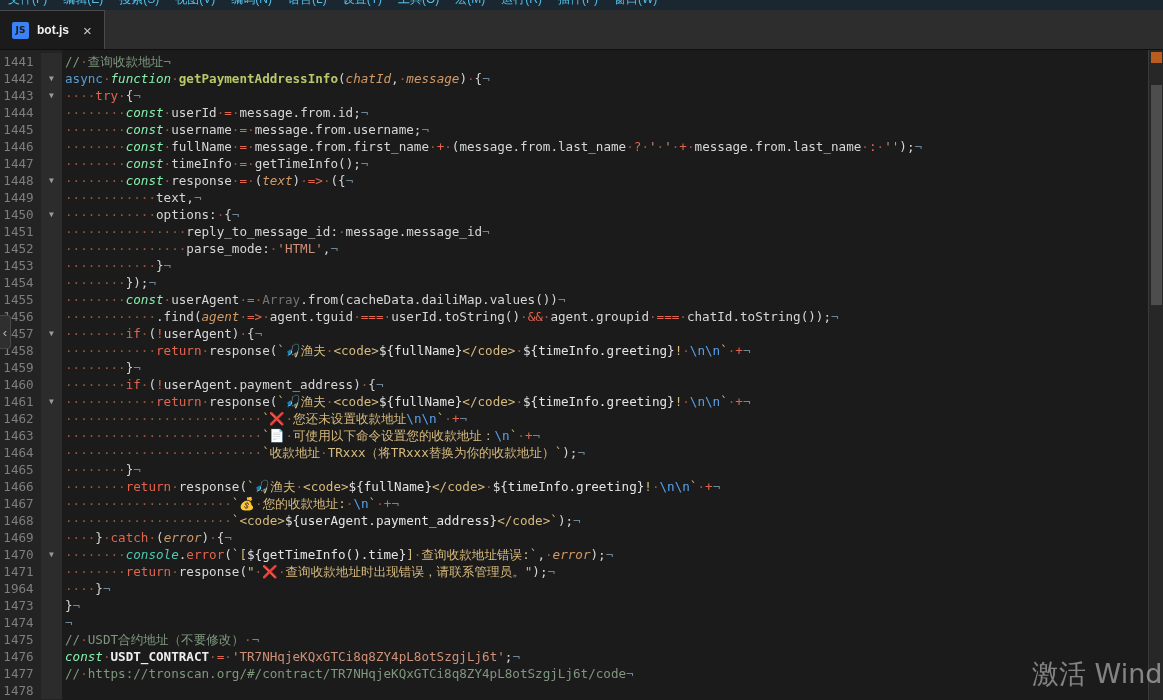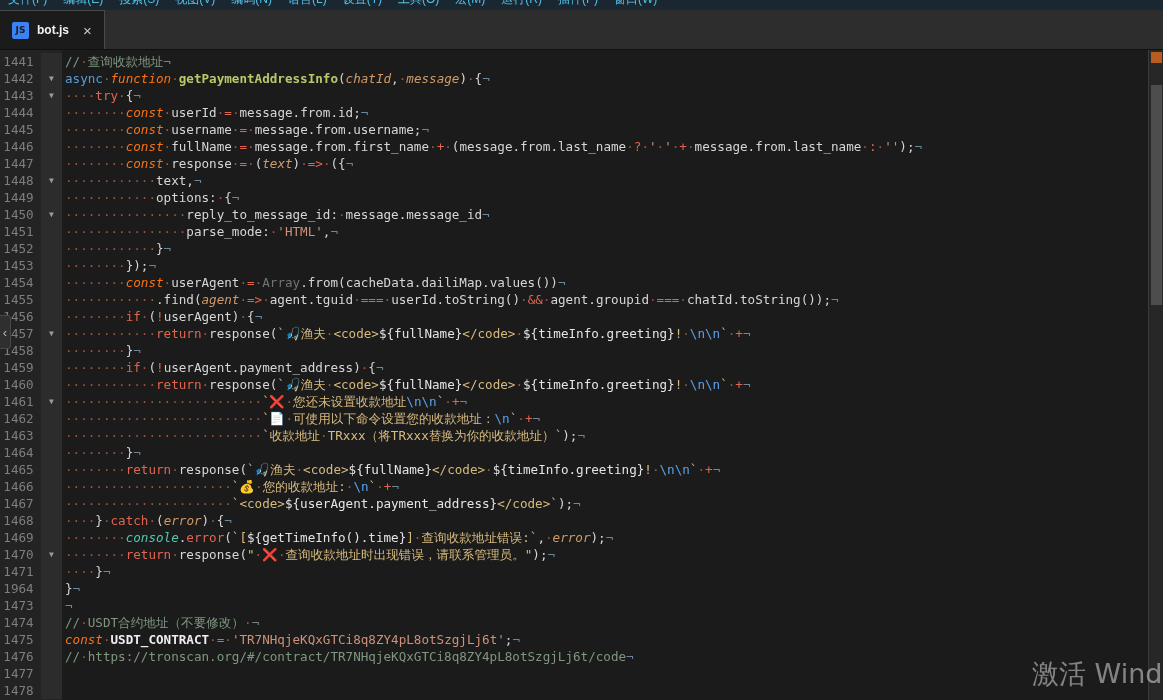--- a/index.html
+++ b/index.html
@@ -24,21 +24,21 @@
   .gutter { width:62px; flex:none; background:#232323; padding-top:3px; }
   .gline { height:17px; display:flex; }
   .lnum { width:41px; text-align:center; color:#7e7e7e; padding-right:4px; }
   .fold { width:21px; text-align:center; color:#9a9a9a; font-size:8px; line-height:17px; background:#2c2c2c; }
   .code { flex:1; overflow:hidden; padding:3px 0 0 3px; }
   .cline { height:17px; white-space:pre; }
 
   
   .t-c   { color:#7f967f; }                      
   .t-k   { color:#569cd6; }                      
-  .t-ki  { color:#f97316; font-style:italic;margin-top:44px; }   
+  .t-ki  { color:#86efac; font-style:italic;margin-top:44px; }   
   .t-kc  { color:#e0654f; }                      
   .t-f   { color:#b8c96a; font-weight:bold; }    
   .t-p   { color:#d19a66; font-style:italic; }   
   .t-d   { color:#d6d6d6; }                      
   .t-v   { color:#efefef; font-weight:bold; }    
   .t-o   { color:#e0654f; }                      
   .t-s   { color:#ce9178; }                      
   .t-ts  { color:#d7ba7d; }                      
   .t-in  { color:#e4e4e6; }                      
   .t-es  { color:#5aa0e8; }                      
@@ -249,20 +249,21 @@
         <span class="fold"></span>
       </div>
     </div>
   <div class="code">
       <div class="cline"><span class="t-c">//</span><span class="ws">·</span><span class="t-c">查询收款地址</span><span class="eol">¬</span></div>
       <div class="cline"><span class="t-k">async</span><span class="ws">·</span><span class="t-ki">function</span><span class="ws">·</span><span class="t-f">getPaymentAddressInfo</span><span class="t-d">(</span><span class="t-p">chatId</span><span class="t-d">,</span><span class="ws">·</span><span class="t-p">message</span><span class="t-d">)</span><span class="ws">·</span><span class="t-d">{</span><span class="eol">¬</span></div>
       <div class="cline"><span class="ws">····</span><span class="t-kc">try</span><span class="ws">·</span><span class="t-d">{</span><span class="eol">¬</span></div>
       <div class="cline"><span class="ws">········</span><span class="t-ki">const</span><span class="ws">·</span><span class="t-d">userId</span><span class="ws">·</span><span class="t-o">=</span><span class="ws">·</span><span class="t-d">message.from.id;</span><span class="eol">¬</span></div>
       <div class="cline"><span class="ws">········</span><span class="t-ki">const</span><span class="ws">·</span><span class="t-d">username</span><span class="ws">·</span><span class="t-o">=</span><span class="ws">·</span><span class="t-d">message.from.username;</span><span class="eol">¬</span></div>
       <div class="cline"><span class="ws">········</span><span class="t-ki">const</span><span class="ws">·</span><span class="t-d">fullName</span><span class="ws">·</span><span class="t-o">=</span><span class="ws">·</span><span class="t-d">message.from.first_name</span><span class="ws">·</span><span class="t-o">+</span><span class="ws">·</span><span class="t-d">(message.from.last_name</span><span class="ws">·</span><span class="t-o">?</span><span class="ws">·</span><span class="t-s">'</span><span class="ws">·</span><span class="t-s">'</span><span class="ws">·</span><span class="t-o">+</span><span class="ws">·</span><span class="t-d">message.from.last_name</span><span class="ws">·</span><span class="t-o">:</span><span class="ws">·</span><span class="t-s">''</span><span class="t-d">);</span><span class="eol">¬</span></div>
+      <div class="cline"><span class="ws">········</span><span class="t-ki">const</span><span class="ws">·</span><span class="t-d">timeInfo</span><span class="ws">·</span><span class="t-o">=</span><span class="ws">·</span><span class="t-d">getTimeInfo();</span><span class="eol">¬</span></div>
       <div class="cline"><span class="ws">········</span><span class="t-ki">const</span><span class="ws">·</span><span class="t-d">response</span><span class="ws">·</span><span class="t-o">=</span><span class="ws">·</span><span class="t-d">(</span><span class="t-p">text</span><span class="t-d">)</span><span class="ws">·</span><span class="t-o">=&gt;</span><span class="ws">·</span><span class="t-d">({</span><span class="eol">¬</span></div>
       <div class="cline"><span class="ws">············</span><span class="t-d">text,</span><span class="eol">¬</span></div>
       <div class="cline"><span class="ws">············</span><span class="t-d">options:</span><span class="ws">·</span><span class="t-d">{</span><span class="eol">¬</span></div>
       <div class="cline"><span class="ws">················</span><span class="t-d">reply_to_message_id:</span><span class="ws">·</span><span class="t-d">message.message_id</span><span class="eol">¬</span></div>
       <div class="cline"><span class="ws">················</span><span class="t-d">parse_mode:</span><span class="ws">·</span><span class="t-s">'HTML'</span><span class="t-d">,</span><span class="eol">¬</span></div>
       <div class="cline"><span class="ws">············</span><span class="t-d">}</span><span class="eol">¬</span></div>
       <div class="cline"><span class="ws">········</span><span class="t-d">});</span><span class="eol">¬</span></div>
       <div class="cline"><span class="ws">········</span><span class="t-ki">const</span><span class="ws">·</span><span class="t-d">userAgent</span><span class="ws">·</span><span class="t-o">=</span><span class="ws">·</span><span class="t-cl">Array</span><span class="t-d">.from(cacheData.dailiMap.values())</span><span class="eol">¬</span></div>
       <div class="cline"><span class="ws">············</span><span class="t-d">.find(</span><span class="t-p">agent</span><span class="ws">·</span><span class="t-o">=&gt;</span><span class="ws">·</span><span class="t-d">agent.tguid</span><span class="ws">·</span><span class="t-o">===</span><span class="ws">·</span><span class="t-d">userId.toString()</span><span class="ws">·</span><span class="t-o">&amp;&amp;</span><span class="ws">·</span><span class="t-d">agent.groupid</span><span class="ws">·</span><span class="t-o">===</span><span class="ws">·</span><span class="t-d">chatId.toString());</span><span class="eol">¬</span></div>
       <div class="cline"><span class="ws">········</span><span class="t-kc">if</span><span class="ws">·</span><span class="t-d">(</span><span class="t-o">!</span><span class="t-d">userAgent)</span><span class="ws">·</span><span class="t-d">{</span><span class="eol">¬</span></div>

